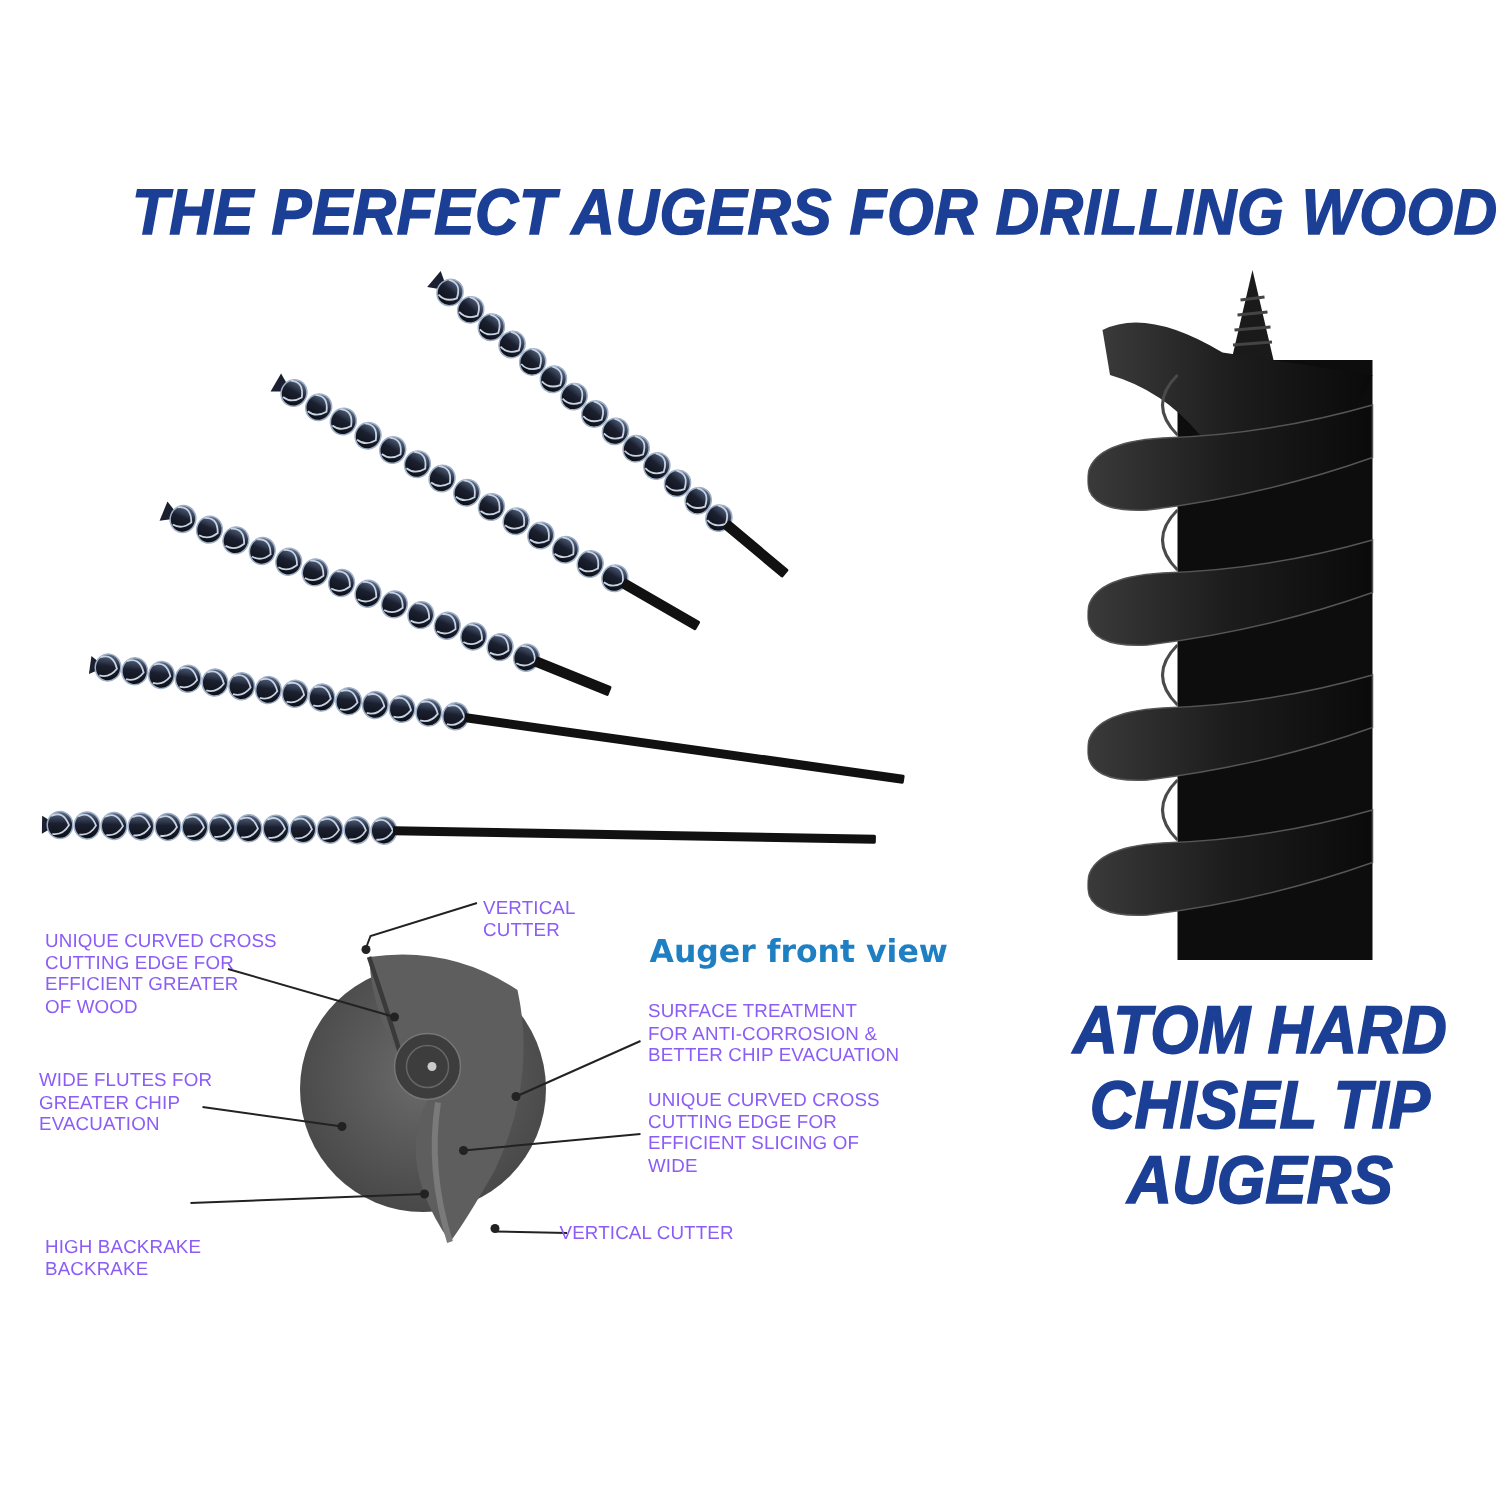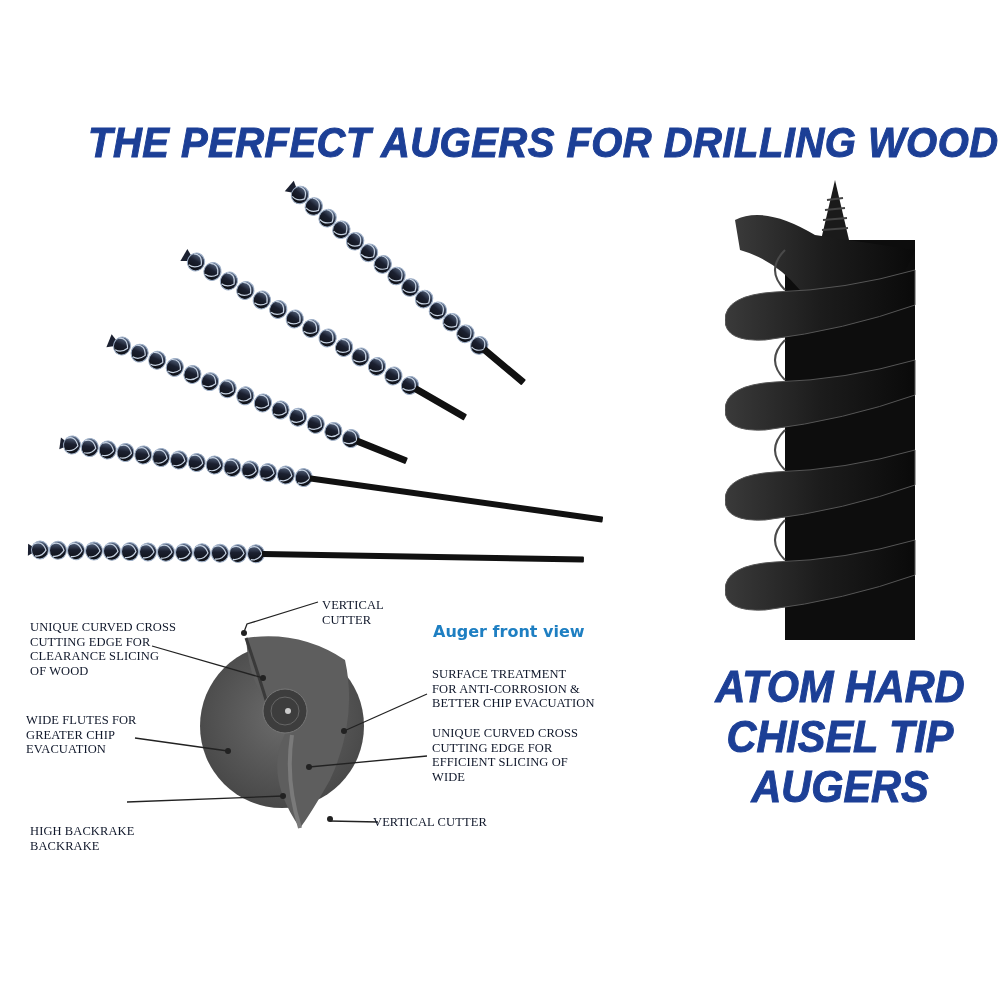--- a/index.html
+++ b/index.html
@@ -23,28 +23,28 @@
       font-weight: 900; font-style: italic;
       font-size: 45px; line-height: 50px;
       color: #1c3f96; -webkit-text-stroke: 1px #1c3f96;
       transform: scaleX(0.92); transform-origin: center top;
     }
     .side-title div { white-space: nowrap; }
     .augers-svg { position: absolute; left: 0; top: 170px; }
     .bigtip-svg { position: absolute; left: 725px; top: 180px; }
     .front-svg { position: absolute; left: 0; top: 590px; }
     .lbl {
-      position: absolute; font-family: Liberation Serif, serif;
-      font-size: 12.5px; line-height: 14.5px; color: #0f172a;
+      position: absolute; font-family: Liberation Sans, sans-serif;
+      font-size: 12.5px; line-height: 14.5px; color: #8b5cf6;
       letter-spacing: 0.1px; white-space: nowrap;
     }
     .front-title {
       position: absolute; left: 433px; top: 622px;
       font-family: "DejaVu Sans", sans-serif; font-weight: bold;
-      font-size: 16px; color: #1e7fc2; white-space: nowrap;
+      font-size: 21px; color: #1e7fc2; white-space: nowrap;
     }
   </style>
 </head>
 <body>
 
 <div class="headline">THE PERFECT AUGERS FOR DRILLING WOOD</div>
 
 <svg class="augers-svg" width="640" height="410" viewBox="0 0 640 410">
   <defs>
     <linearGradient id="steel" x1="0" y1="0" x2="0" y2="1">
@@ -237,21 +237,21 @@
 <div class="front-title">Auger front view</div>
 
 <div class="lbl" style="left:322px; top:598px;">
   <div>VERTICAL</div>
   <div>CUTTER</div>
 </div>
 
 <div class="lbl" style="left:30px; top:620px;">
   <div>UNIQUE CURVED CROSS</div>
   <div>CUTTING EDGE FOR</div>
-  <div>CLEARANCE SLICING</div>
+  <div>EFFICIENT GREATER</div>
   <div>OF WOOD</div>
 </div>
 
 <div class="lbl" style="left:26px; top:713px;">
   <div>WIDE FLUTES FOR</div>
   <div>GREATER CHIP</div>
   <div>EVACUATION</div>
 </div>
 
 <div class="lbl" style="left:30px; top:824px;">

